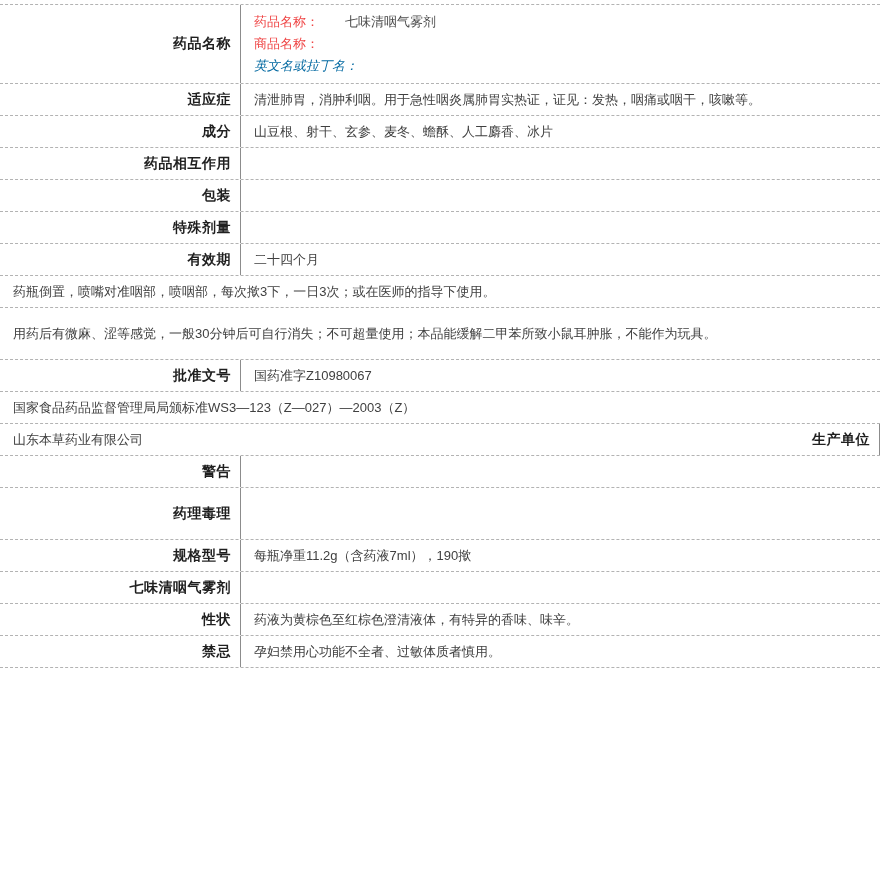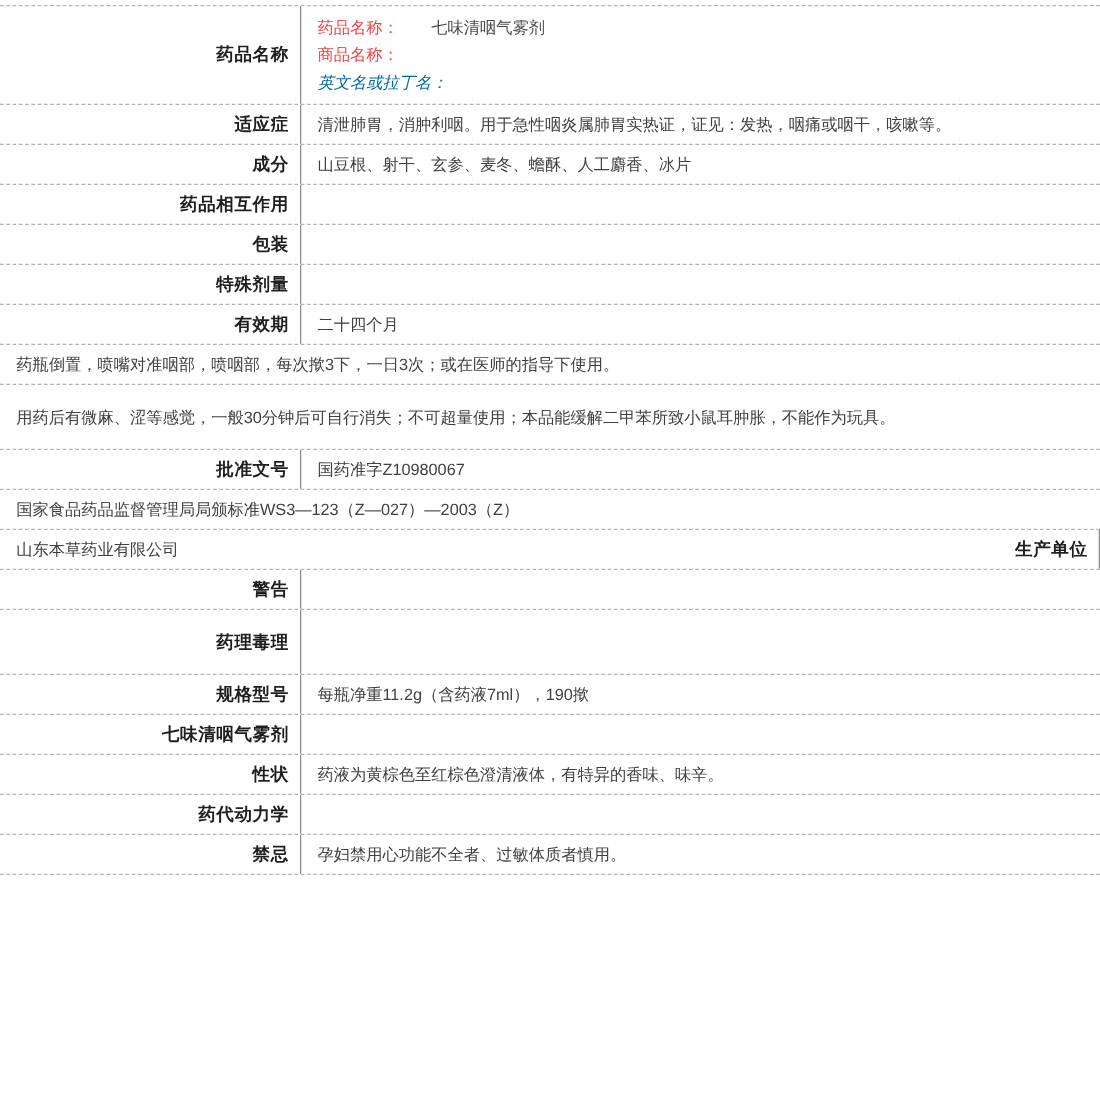--- a/index.html
+++ b/index.html
@@ -150,23 +150,19 @@
     <div class="cell label">七味清咽气雾剂</div>
     <div class="cell value"></div>
   </div>
 
 
   <div class="row">
     <div class="cell label">性状</div>
     <div class="cell value">药液为黄棕色至红棕色澄清液体，有特异的香味、味辛。</div>
   </div>
 
-  <div class="row">
-    <div class="cell label">药代动力学</div>
-    <div class="cell value"></div>
-  </div>
 
   <div class="row">
     <div class="cell label">禁忌</div>
     <div class="cell value">孕妇禁用心功能不全者、过敏体质者慎用。</div>
   </div>
 
 </div>
 
 </body></html>

